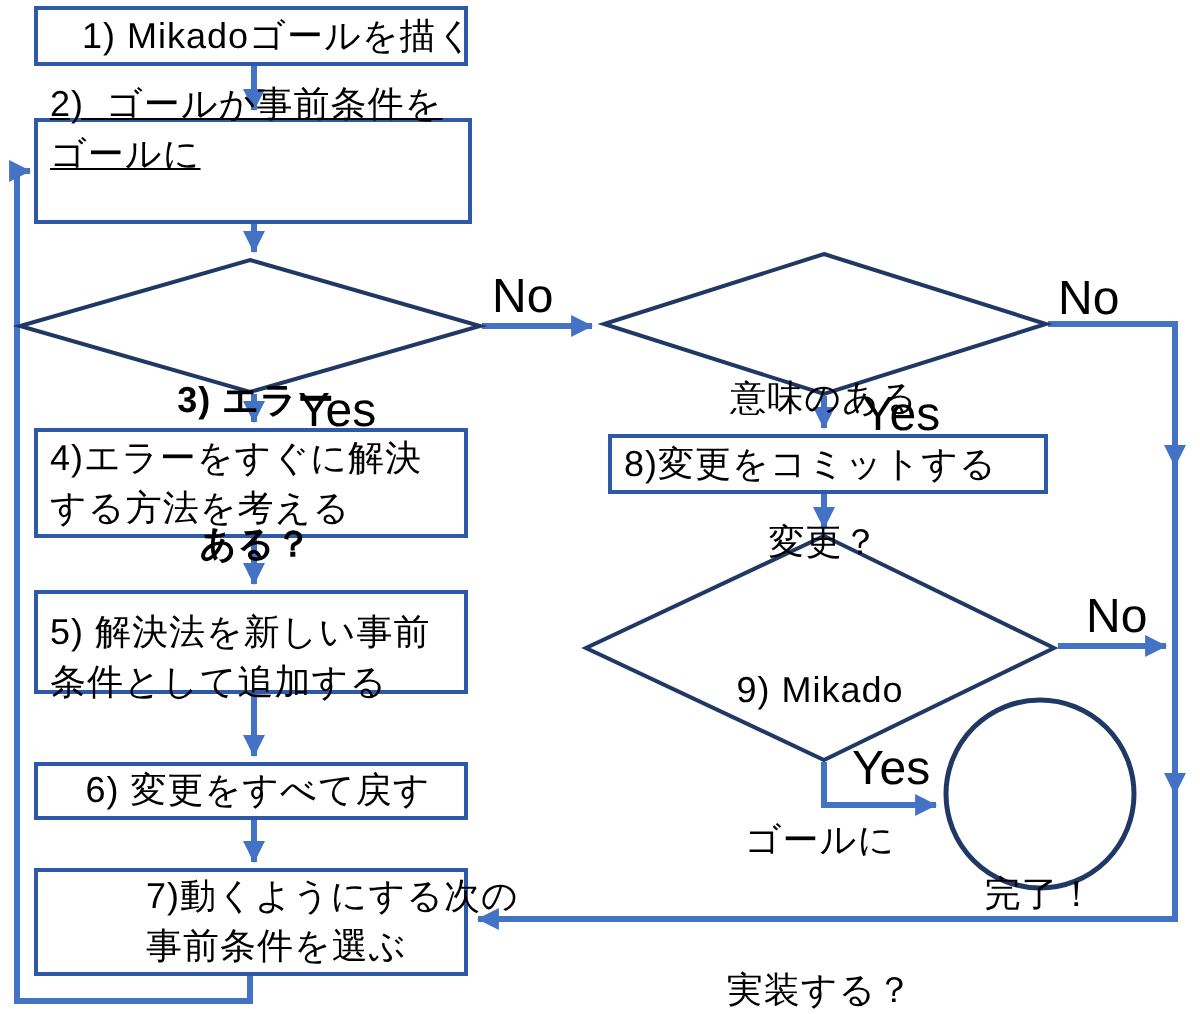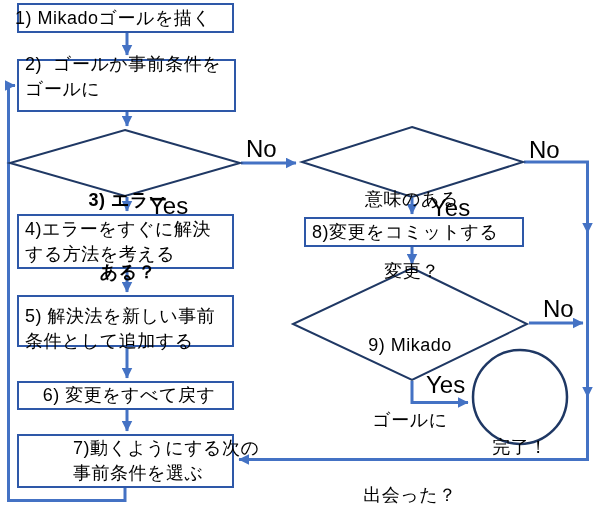--- a/index.html
+++ b/index.html
@@ -55,24 +55,24 @@
     <rect class="proc" x="18" y="215" width="215" height="53" stroke="#2e58a8"></rect>
     <rect class="proc" x="18" y="296" width="215" height="50" stroke="#2e58a8"></rect>
     <rect class="proc" x="18" y="382" width="215" height="27" stroke="#2e58a8"></rect>
     <rect class="proc" x="18" y="435" width="215" height="52" stroke="#2e58a8"></rect>
     <polygon class="dec" points="412,127 523,162 412,197 302,162" stroke="#1f3864"></polygon>
     <rect class="proc" x="305" y="218" width="218" height="28" stroke="#2e58a8"></rect>
     <polygon class="dec" points="412,268 527,324 412,380 293,324" stroke="#1f3864"></polygon>
     <circle class="term" cx="520" cy="397" r="47" stroke="#1f3864"></circle>
   </svg>
 
-  <div class="txt vcenter" style="left:8px;top:4px;width:215px;height:28px;padding-left:7px;">
+  <div class="txt vcenter" style="left:34px;top:4px;width:215px;height:28px;padding-left:7px;">
     <div>1) Mikadoゴールを描く</div>
   </div>
-  <div class="txt vcenter" style="left:18px;top:60px;width:217px;height:34px;padding-left:7px;">
+  <div class="txt vcenter" style="left:18px;top:48px;width:217px;height:34px;padding-left:7px;text-decoration:underline;">
     <div>2)  ゴールか事前条件を</div>
     <div>ゴールに</div>
   </div>
   <div class="txt center lh24" style="left:46px;top:140px;width:164px;font-weight:bold;">
     <div>3) エラー</div>
     <div>ある？</div>
   </div>
   <div class="txt vcenter" style="left:18px;top:215px;width:215px;height:53px;padding-left:7px;">
     <div>4)エラーをすぐに解決</div>
     <div>する方法を考える</div>
@@ -91,21 +91,21 @@
   <div class="txt center lh24" style="left:332px;top:139px;width:160px;">
     <div>意味のある</div>
     <div>変更？</div>
   </div>
   <div class="txt vcenter" style="left:305px;top:218px;width:247px;height:28px;padding-left:7px;">
     <div>8)変更をコミットする</div>
   </div>
   <div class="txt center" style="left:330px;top:283px;width:160px;">
     <div>9) Mikado</div>
     <div>ゴールに</div>
-    <div>出会った？</div>
+    <div>実装する？</div>
   </div>
   <div class="txt center" style="left:470px;top:385px;width:100px;">
     <div>完了！</div>
   </div>
 
   <div class="lbl" style="left:246px;top:139px;">No</div>
   <div class="lbl" style="left:149px;top:196px;">Yes</div>
   <div class="lbl" style="left:529px;top:140px;">No</div>
   <div class="lbl" style="left:431px;top:198px;">Yes</div>
   <div class="lbl" style="left:543px;top:299px;">No</div>

